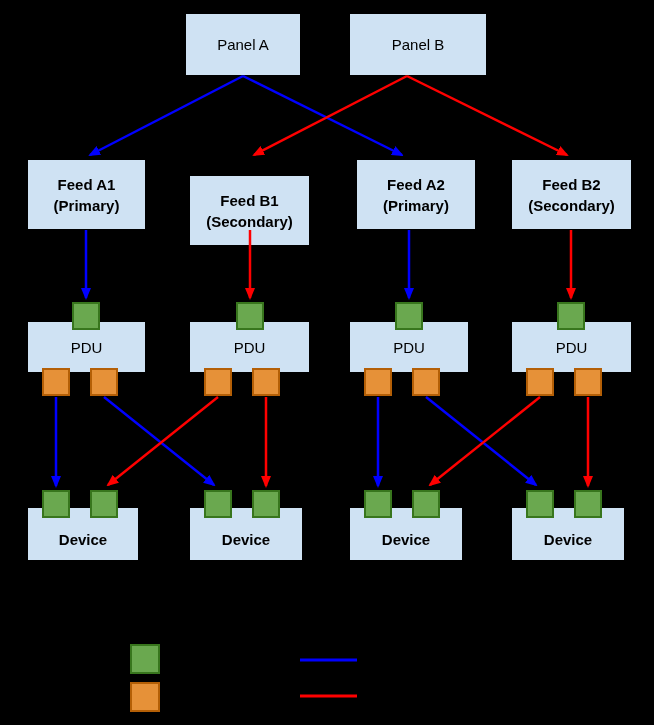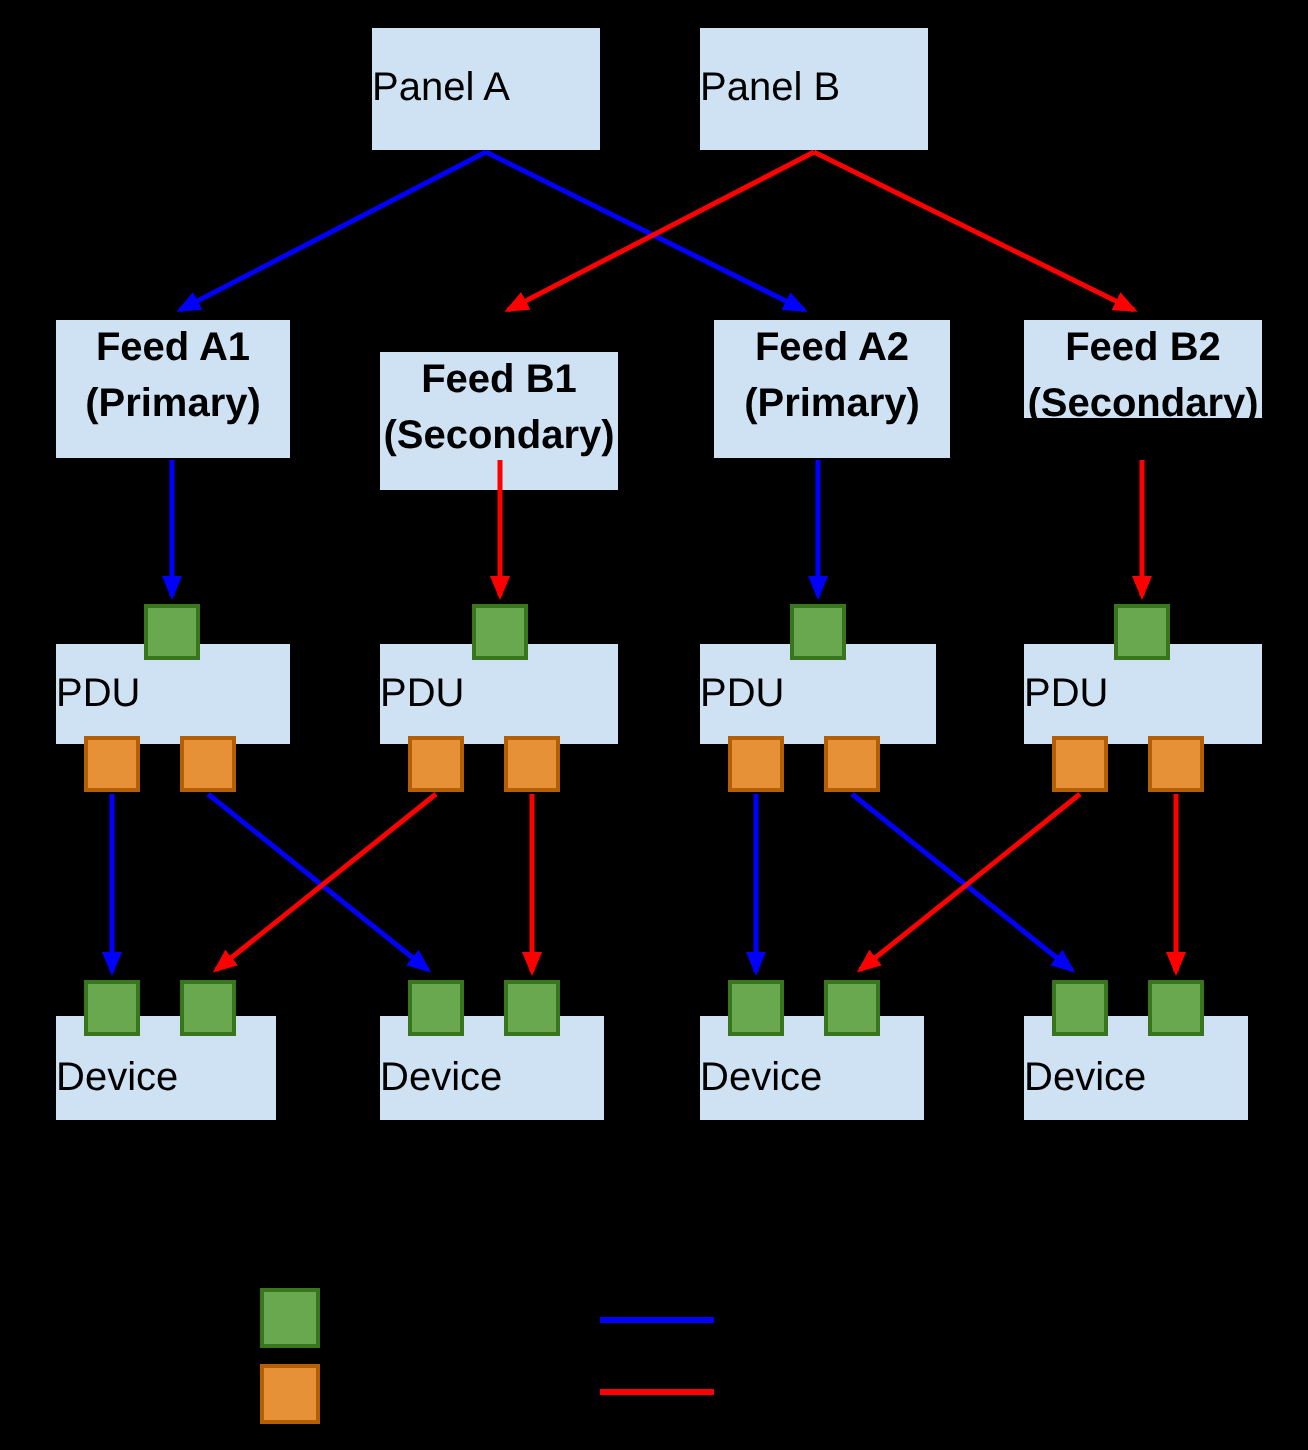--- a/index.html
+++ b/index.html
@@ -13,25 +13,25 @@
     --primary-line:#0000ff;
     --secondary-line:#ff0000;
   }
   html,body{margin:0;padding:0;background:var(--background);}
   .canvas{
     position:relative;width:654px;height:725px;background:var(--background);
     font-family:"Liberation Sans",sans-serif;overflow:hidden;
   }
   .box{
     position:absolute;background:var(--box-fill);color:var(--box-text);
-    display:flex;align-items:center;text-align:center;
-    font-size:20px;box-sizing:border-box;
+    display:flex;align-items:center;justify-content:center;text-align:center;
+    font-size:15px;box-sizing:border-box;
   }
   .box.feed{flex-direction:column;line-height:1.4;font-weight:bold;}
-  .box.device span{padding-top:10px;}
+  .box.device span{padding-top:10px;font-weight:bold;}
   .sq{
     position:absolute;width:28px;height:28px;box-sizing:border-box;
   }
   .sq.in{background:var(--input-square);border:2px solid var(--input-square-border);}
   .sq.out{background:var(--output-square);border:2px solid var(--output-square-border);}
   svg.edges{position:absolute;left:0;top:0;width:654px;height:725px;pointer-events:none;}
   .edge-blue{stroke:var(--primary-line);stroke-width:2.5;fill:none;}
   .edge-red{stroke:var(--secondary-line);stroke-width:2.5;fill:none;}
   .legend-line-blue{stroke:var(--primary-line);stroke-width:3;}
   .legend-line-red{stroke:var(--secondary-line);stroke-width:3;}
@@ -39,37 +39,37 @@
   .head-red{fill:var(--secondary-line);}
 </style>
 </head>
 <body>
 
 <div class="canvas">
 
   <div class="box" style="left:186px;top:14px;width:114px;height:61px">
     <span>Panel A</span>
   </div>
-  <div class="box" style="left:350px;top:14px;width:114px;height:61px">
+  <div class="box" style="left:350px;top:14px;width:136px;height:61px">
     <span>Panel B</span>
   </div>
 
   <div class="box feed" style="left:28px;top:160px;width:117px;height:69px">
     <span>Feed A1</span>
     <span>(Primary)</span>
   </div>
   <div class="box feed" style="left:190px;top:176px;width:119px;height:69px">
     <span>Feed B1</span>
     <span>(Secondary)</span>
   </div>
   <div class="box feed" style="left:357px;top:160px;width:118px;height:69px">
     <span>Feed A2</span>
     <span>(Primary)</span>
   </div>
-  <div class="box feed" style="left:512px;top:160px;width:119px;height:49px">
+  <div class="box feed" style="left:512px;top:160px;width:119px;height:69px">
     <span>Feed B2</span>
     <span>(Secondary)</span>
   </div>
 
   <div class="box" style="left:28px;top:322px;width:117px;height:50px">
     <span>PDU</span>
   </div>
   <div class="box" style="left:190px;top:322px;width:119px;height:50px">
     <span>PDU</span>
   </div>

